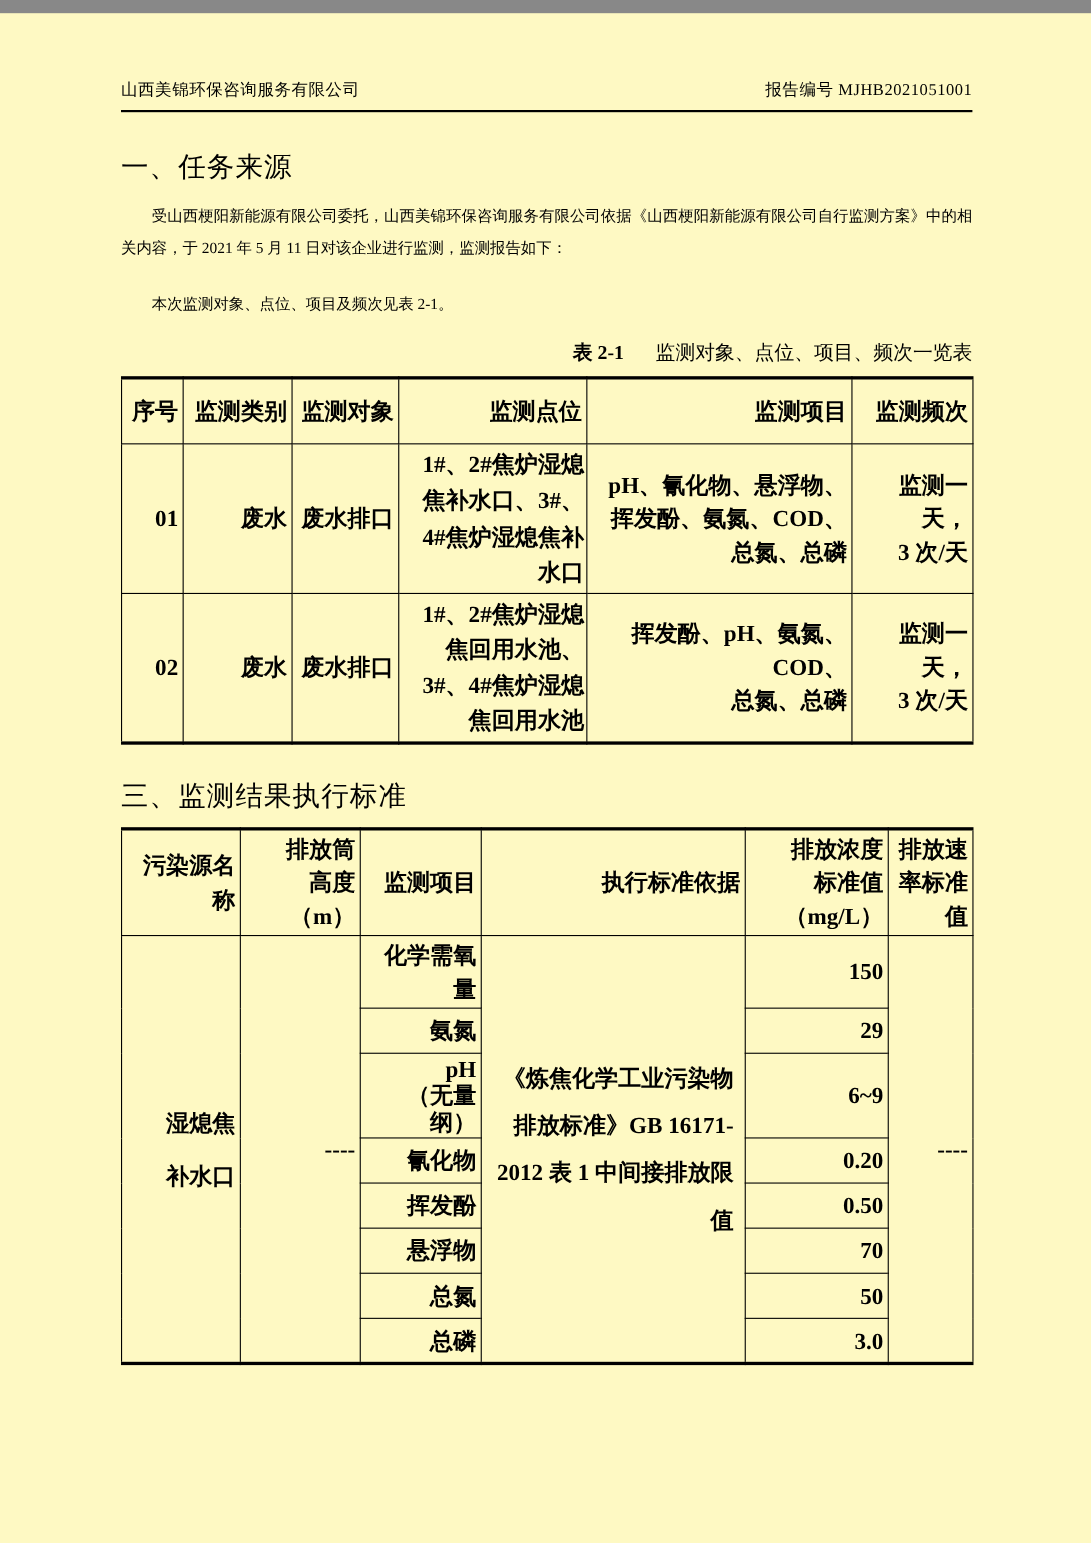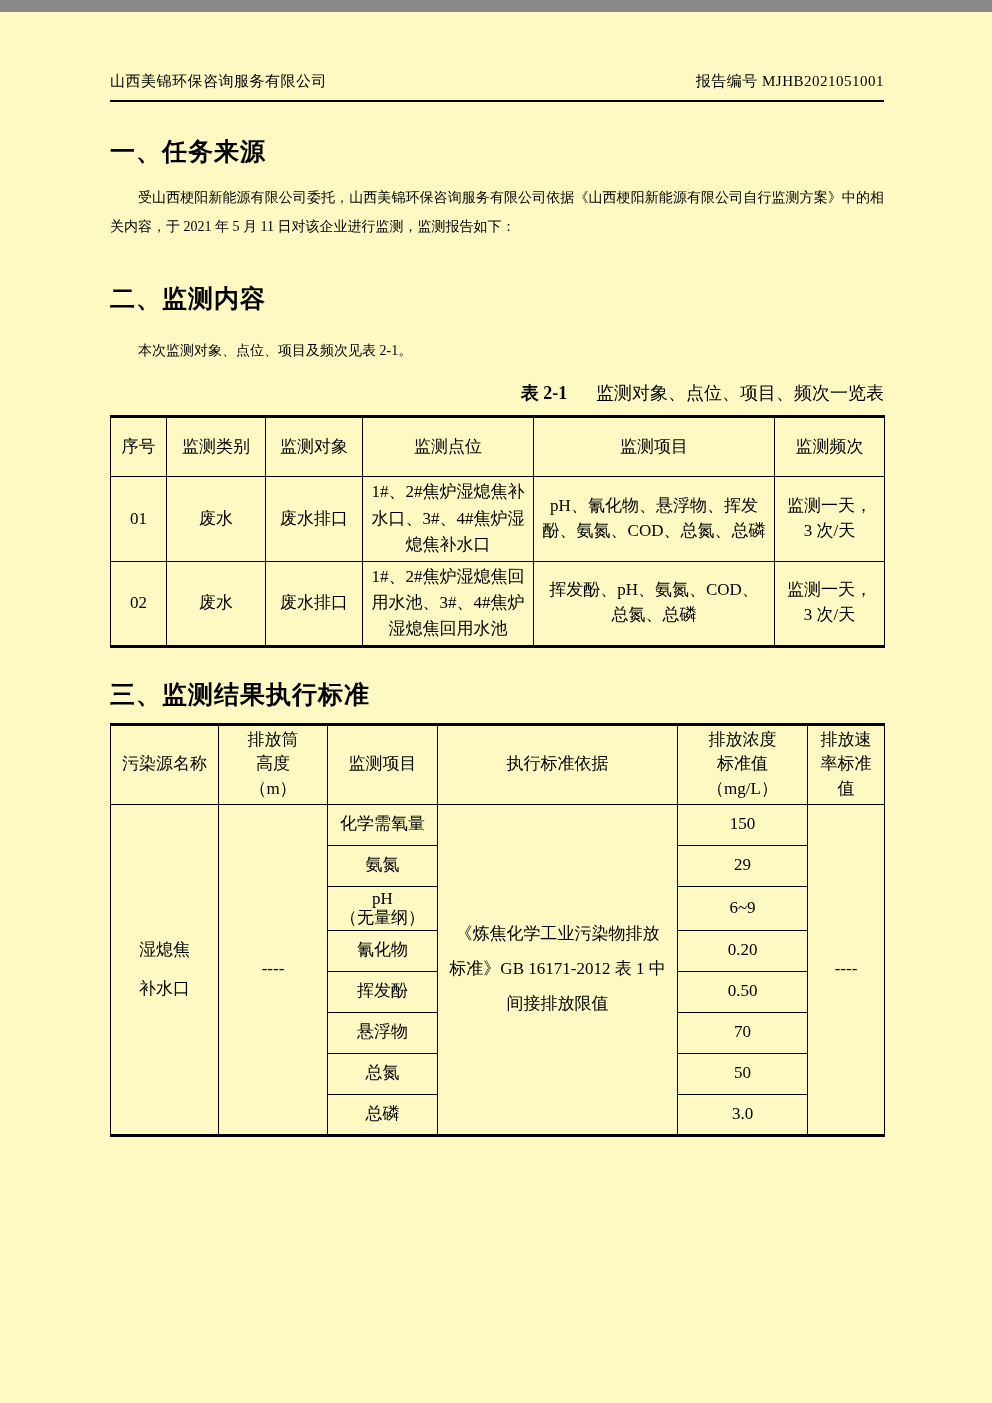--- a/index.html
+++ b/index.html
@@ -27,21 +27,21 @@
     align-items: flex-end;
     padding-top: 60px;
     padding-bottom: 9px;
     border-bottom: 2px solid #000;
     font-size: 15px;
     letter-spacing: 0.5px;
   }
   
   .sec-title {
     font-size: 25px;
-    font-weight: 700;
+    font-weight: 400;
     letter-spacing: 1px;
   }
   .sec1-title { margin-top: 33px; }
   .sec2-title { margin-top: 40px; }
   .sec3-title { margin-top: 30px; }
   .body-par {
     font-size: 14px;
     line-height: 2.06;
     text-indent: 2em;
     text-align: justify;
@@ -60,24 +60,24 @@
     border-collapse: collapse;
     table-layout: fixed;
     width: 774px;
     border-top: 3px solid #000;
     border-bottom: 3px solid #000;
   }
   .tbl21 { margin-top: 10px; }
   .tbl31 { margin-top: 12px; }
   th, td {
     border: 1px solid #000;
-    text-align: center;
+    text-align: right;
     vertical-align: middle;
-    font-size: 17px;
-    font-weight: normal;
+    font-size: 21px;
+    font-weight: bold;
     line-height: 1.45;
     padding: 2px 4px;
     white-space: pre-line;
     overflow: hidden;
   }
   .tbl21 thead tr { height: 60px; }
   .tbl21 tbody tr { height: 68px; }
   .tbl21 td.point-cell { line-height: 1.55; padding: 2px 2px; }
   .tbl31 thead tr { height: 80px; }
   .tbl31 tbody tr { height: 41px; }
@@ -101,21 +101,20 @@
   <div class="content">
 
     <div class="doc-header">
       <span>山西美锦环保咨询服务有限公司</span>
       <span>报告编号 MJHB2021051001</span>
     </div>
 
     <div class="sec-title sec1-title">一、任务来源</div>
     <p class="body-par">受山西梗阳新能源有限公司委托，山西美锦环保咨询服务有限公司依据《山西梗阳新能源有限公司自行监测方案》中的相关内容，于 2021 年 5 月 11 日对该企业进行监测，监测报告如下：</p>
 
-    <div class="sec-title sec2-title">二、监测内容</div>
     <p class="body-par single-line">本次监测对象、点位、项目及频次见表 2-1。</p>
 
     <div class="tbl-caption">
       <span class="cap-prefix">表 2-1</span><span>监测对象、点位、项目、频次一览表</span>
     </div>
 
     <table class="tbl21">
       <colgroup>
         <col style="width:56px">
           <col style="width:99px">

